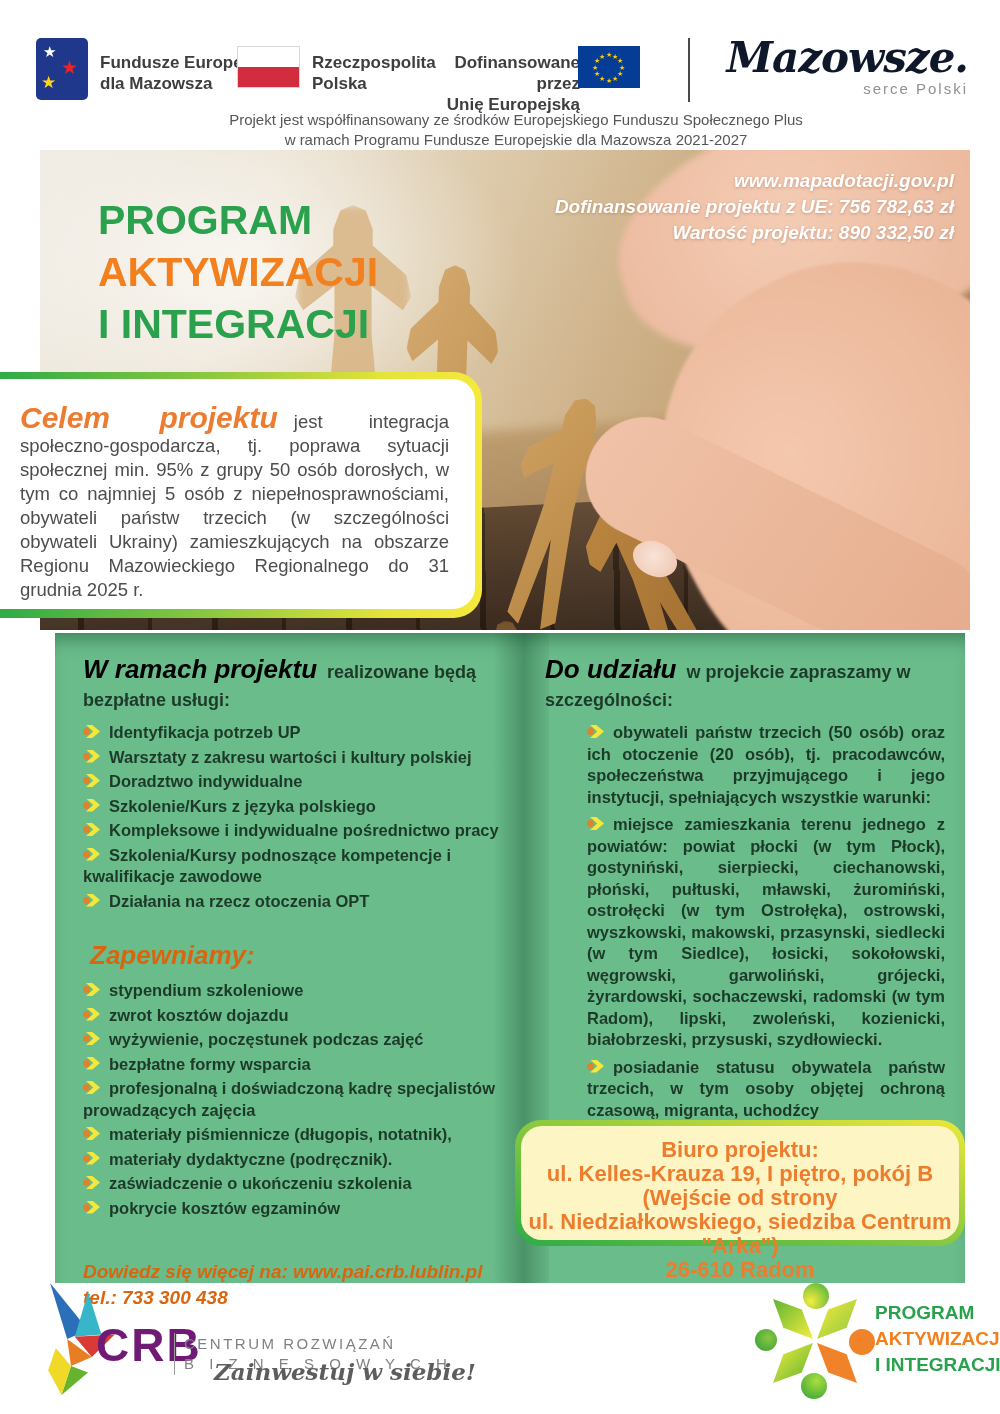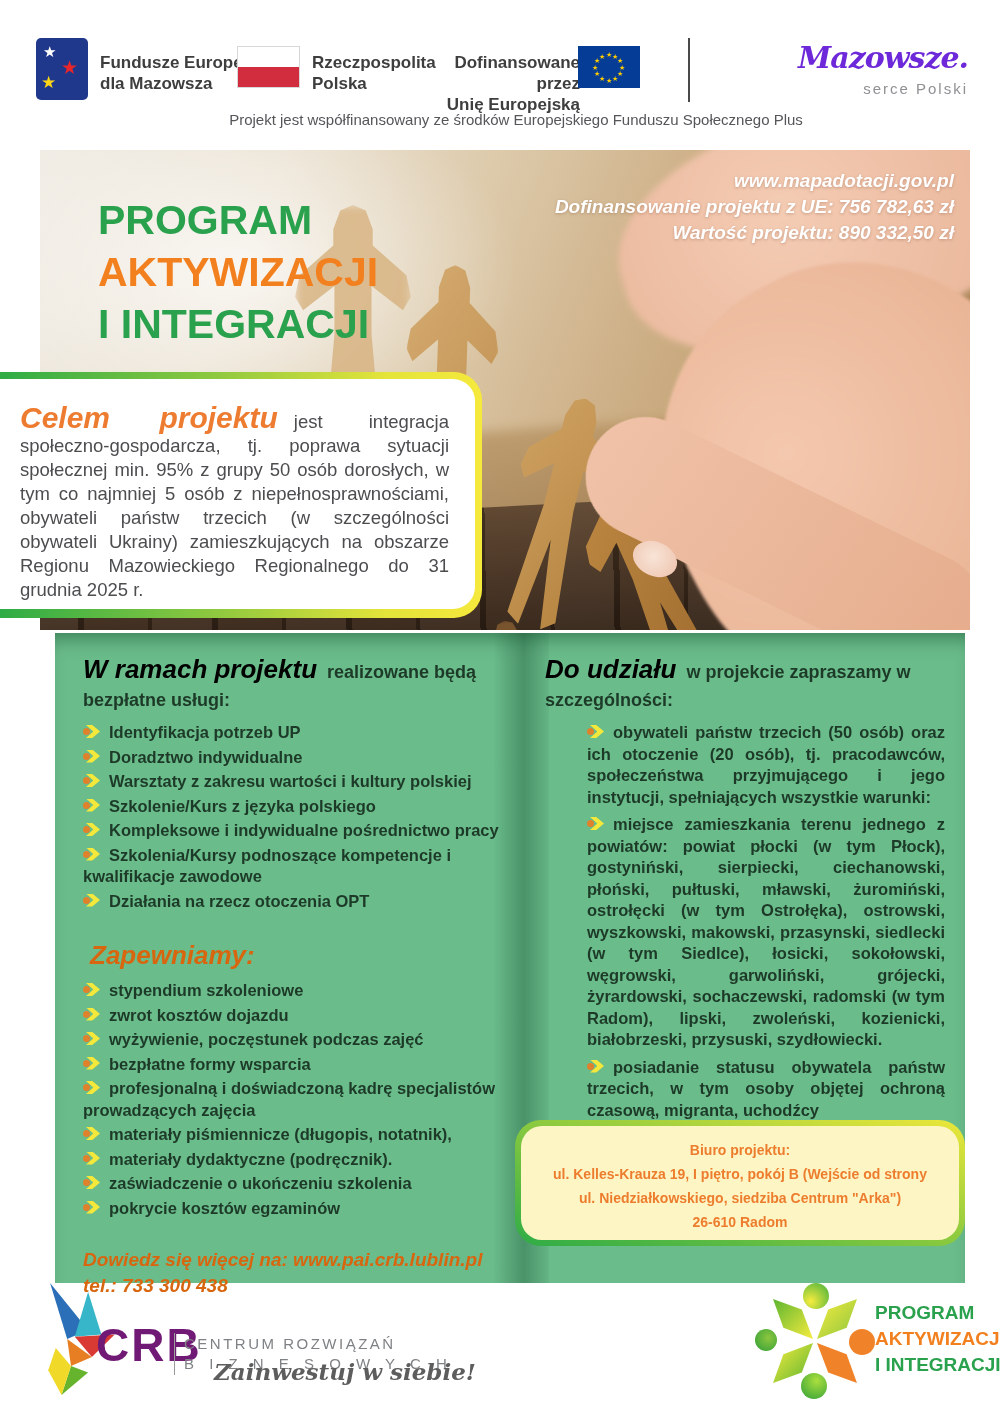--- a/index.html
+++ b/index.html
@@ -13,21 +13,21 @@
   .fe-flag .st { position:absolute; line-height:1; }
   .fe-text { position:absolute; left:100px; top:52px; font-size:17px; font-weight:700; color:#3e3e3e; line-height:21px; }
   .pl-flag { position:absolute; left:237px; top:46px; width:63px; height:42px; border:1px solid #d8d8d8; background:#fff; }
   .pl-flag .red { position:absolute; left:0; bottom:0; width:100%; height:50%; background:#d22d3f; }
   .pl-text { position:absolute; left:312px; top:52px; font-size:17px; font-weight:700; color:#3e3e3e; line-height:21px; }
   .eu-text { position:absolute; left:432px; top:52px; width:148px; text-align:right; font-size:17px; font-weight:700; color:#3e3e3e; line-height:21px; }
   .eu-flag { position:absolute; left:578px; top:46px; width:62px; height:42px; background:#043c96; }
   .eu-flag .es { position:absolute; color:#ffcc00; font-size:7px; line-height:1; }
   .hdr-divider { position:absolute; left:688px; top:38px; width:2px; height:64px; background:#4a4a4a; }
   .maz { position:absolute; left:722px; top:36px; width:246px; text-align:right; }
-  .maz .name { font-family:"DejaVu Serif", serif; font-style:italic; font-weight:800; font-size:30px; color:#6d28d9; letter-spacing:-1px; line-height:44px; }
+  .maz .name { font-family:"DejaVu Serif", serif; font-style:italic; font-weight:800; font-size:42px; color:#0f172a; letter-spacing:-1px; line-height:44px; }
   .maz .tag { display:block; margin-top:0px; font-size:15px; color:#8f9093; letter-spacing:2px; }
   .cofin { position:absolute; left:0; top:110px; width:1000px; text-align:center; font-size:15px; color:#56565a; line-height:20px;padding-left:32px; }
 
   
   .hero { position:absolute; left:40px; top:150px; width:930px; height:480px; overflow:hidden;
           background:linear-gradient(112deg,#f0ece4 0%,#e9e0cf 22%,#dcc9a9 42%,#cfb28a 58%,#c2a071 74%,#a9855a 90%); }
   .hero .glow { position:absolute; left:-80px; top:-60px; width:560px; height:360px; border-radius:50%;
           background:radial-gradient(closest-side, rgba(255,255,255,.75), rgba(255,255,255,0)); }
   .midwood { position:absolute; left:-20px; bottom:40px; width:980px; height:160px; transform:rotate(-4deg);
           background:linear-gradient(to bottom,#b4905f, #8e6a40); filter:blur(6px); opacity:.7; }
@@ -73,28 +73,28 @@
   .colR { position:absolute; left:490px; top:22px; width:400px; }
   .colhead { font-size:18px; font-weight:800; color:#1d3a28; line-height:28px; margin-bottom:8px; }
   .colhead .accent { color:#000000; font-style:italic; font-size:26px; margin-right:10px; }
   .colhead2 { color:#d8660f; font-style:italic; font-weight:800; font-size:26px; line-height:30px; margin:28px 0 10px 7px; }
   .item { font-size:16.5px; font-weight:700; color:#1d3a28; line-height:21.5px; margin:0 0 3px 0; }
   .justify { text-align:justify; margin-bottom:6px;margin-left:42px; }
   .bullet { display:inline-block; width:17px; height:13px; position:relative; margin-right:9px; }
   .bullet::before { content:""; position:absolute; left:0; top:3px; width:7px; height:7px; border-radius:50%; background:#e0812c; }
   .bullet::after  { content:""; position:absolute; left:3px; top:0; width:14px; height:13px; background:#f4e83a;
                     clip-path:polygon(0 0,45% 0,100% 50%,45% 100%,0 100%,52% 50%); }
-  .more { margin-top:28px; color:#d8660f; font-style:italic; font-weight:800; font-size:19px; line-height:26px; }
+  .more { margin-top:40px; color:#d8660f; font-style:italic; font-weight:800; font-size:19px; line-height:26px; }
 
   
   .office-outer { position:absolute; left:460px; top:487px; width:450px; height:126px;
                   background:linear-gradient(to top right,#2eac46, #9ccf3e 60%, #ece73a);
                   border-radius:26px; padding:6px; }
   .office-inner { width:100%; height:100%; background:#fdf5c3; border-radius:21px; text-align:center;
-                  padding-top:12px; color:#ed7d2e; font-weight:800; font-size:14px; line-height:24px; }
+                  padding-top:12px; color:#ed7d2e; font-weight:800; font-size:22px; line-height:24px; }
 
   
   .bird { position:absolute; left:33px; top:1283px; width:95px; height:112px; }
   .bird div { position:absolute; width:100%; height:100%; }
   .crb { position:absolute; left:96px; top:1318px; font-size:46px; font-weight:800; color:#701a75; letter-spacing:2px; }
   .crb-div { position:absolute; left:174px; top:1333px; width:1px; height:42px; background:#9b9b9b; }
   .crb-name { position:absolute; left:184px; top:1334px; color:#7f8285; font-size:15px; line-height:20px; letter-spacing:2.5px; }
   .crb-name .l2 { letter-spacing:5.5px; }
   .slogan { position:absolute; left:214px; top:1358px; font-family:"DejaVu Serif", serif; font-style:italic; font-weight:700;
             font-size:23px; color:#5d5d5d; }
@@ -144,20 +144,21 @@
       <span class="es" style="left:16px;top:11px;">★</span>
         <span class="es" style="left:21px;top:7px;">★</span>
     </div>
     <div class="hdr-divider"></div>
     <div class="maz">
       <span class="name">Mazowsze.</span>
       <span class="tag">serce Polski</span>
     </div>
     <div class="cofin">
       <div>Projekt jest współfinansowany ze środków Europejskiego Funduszu Społecznego Plus</div>
+      <div>w ramach Programu Fundusze Europejskie dla Mazowsza 2021-2027</div>
     </div>
   </div>
 
   <div class="hero">
     <div class="glow"></div>
     <div class="midwood"></div>
     <div class="wfig figB"></div>
     <div class="wfig figA"></div>
     <div class="wood"></div>
     <div class="wfig figE"></div>
@@ -184,22 +185,22 @@
       <p class="goal"><span class="goal-accent">Celem projektu</span><span>jest integracja społeczno-gospodarcza, tj. poprawa sytuacji społecznej min. 95% z grupy 50 osób dorosłych, w tym co najmniej 5 osób z niepełnosprawnościami, obywateli państw trzecich (w szczególności obywateli Ukrainy) zamieszkujących na obszarze Regionu Mazowieckiego Regionalnego do 31 grudnia 2025 r.</span></p>
     </div>
   </div>
 
   <div class="green">
     <div class="divider"></div>
 
     <div class="colL">
       <p class="colhead"><span class="accent">W ramach projektu</span><span>realizowane będą bezpłatne usługi:</span></p>
       <p class="item"><span class="bullet"></span><span>Identyfikacja potrzeb UP</span></p>
+      <p class="item"><span class="bullet"></span><span>Warsztaty z zakresu wartości i kultury polskiej</span></p>
       <p class="item"><span class="bullet"></span><span>Doradztwo indywidualne</span></p>
-      <p class="item"><span class="bullet"></span><span>Warsztaty z zakresu wartości i kultury polskiej</span></p>
       <p class="item"><span class="bullet"></span><span>Szkolenie/Kurs z języka polskiego</span></p>
       <p class="item"><span class="bullet"></span><span>Kompleksowe i indywidualne pośrednictwo pracy</span></p>
       <p class="item"><span class="bullet"></span><span>Szkolenia/Kursy podnoszące kompetencje i kwalifikacje zawodowe</span></p>
       <p class="item"><span class="bullet"></span><span>Działania na rzecz otoczenia OPT</span></p>
 
       <p class="colhead2">Zapewniamy:</p>
       <p class="item"><span class="bullet"></span><span>stypendium szkoleniowe</span></p>
       <p class="item"><span class="bullet"></span><span>zwrot kosztów dojazdu</span></p>
       <p class="item"><span class="bullet"></span><span>wyżywienie, poczęstunek podczas zajęć</span></p>
       <p class="item"><span class="bullet"></span><span>bezpłatne formy wsparcia</span></p>

